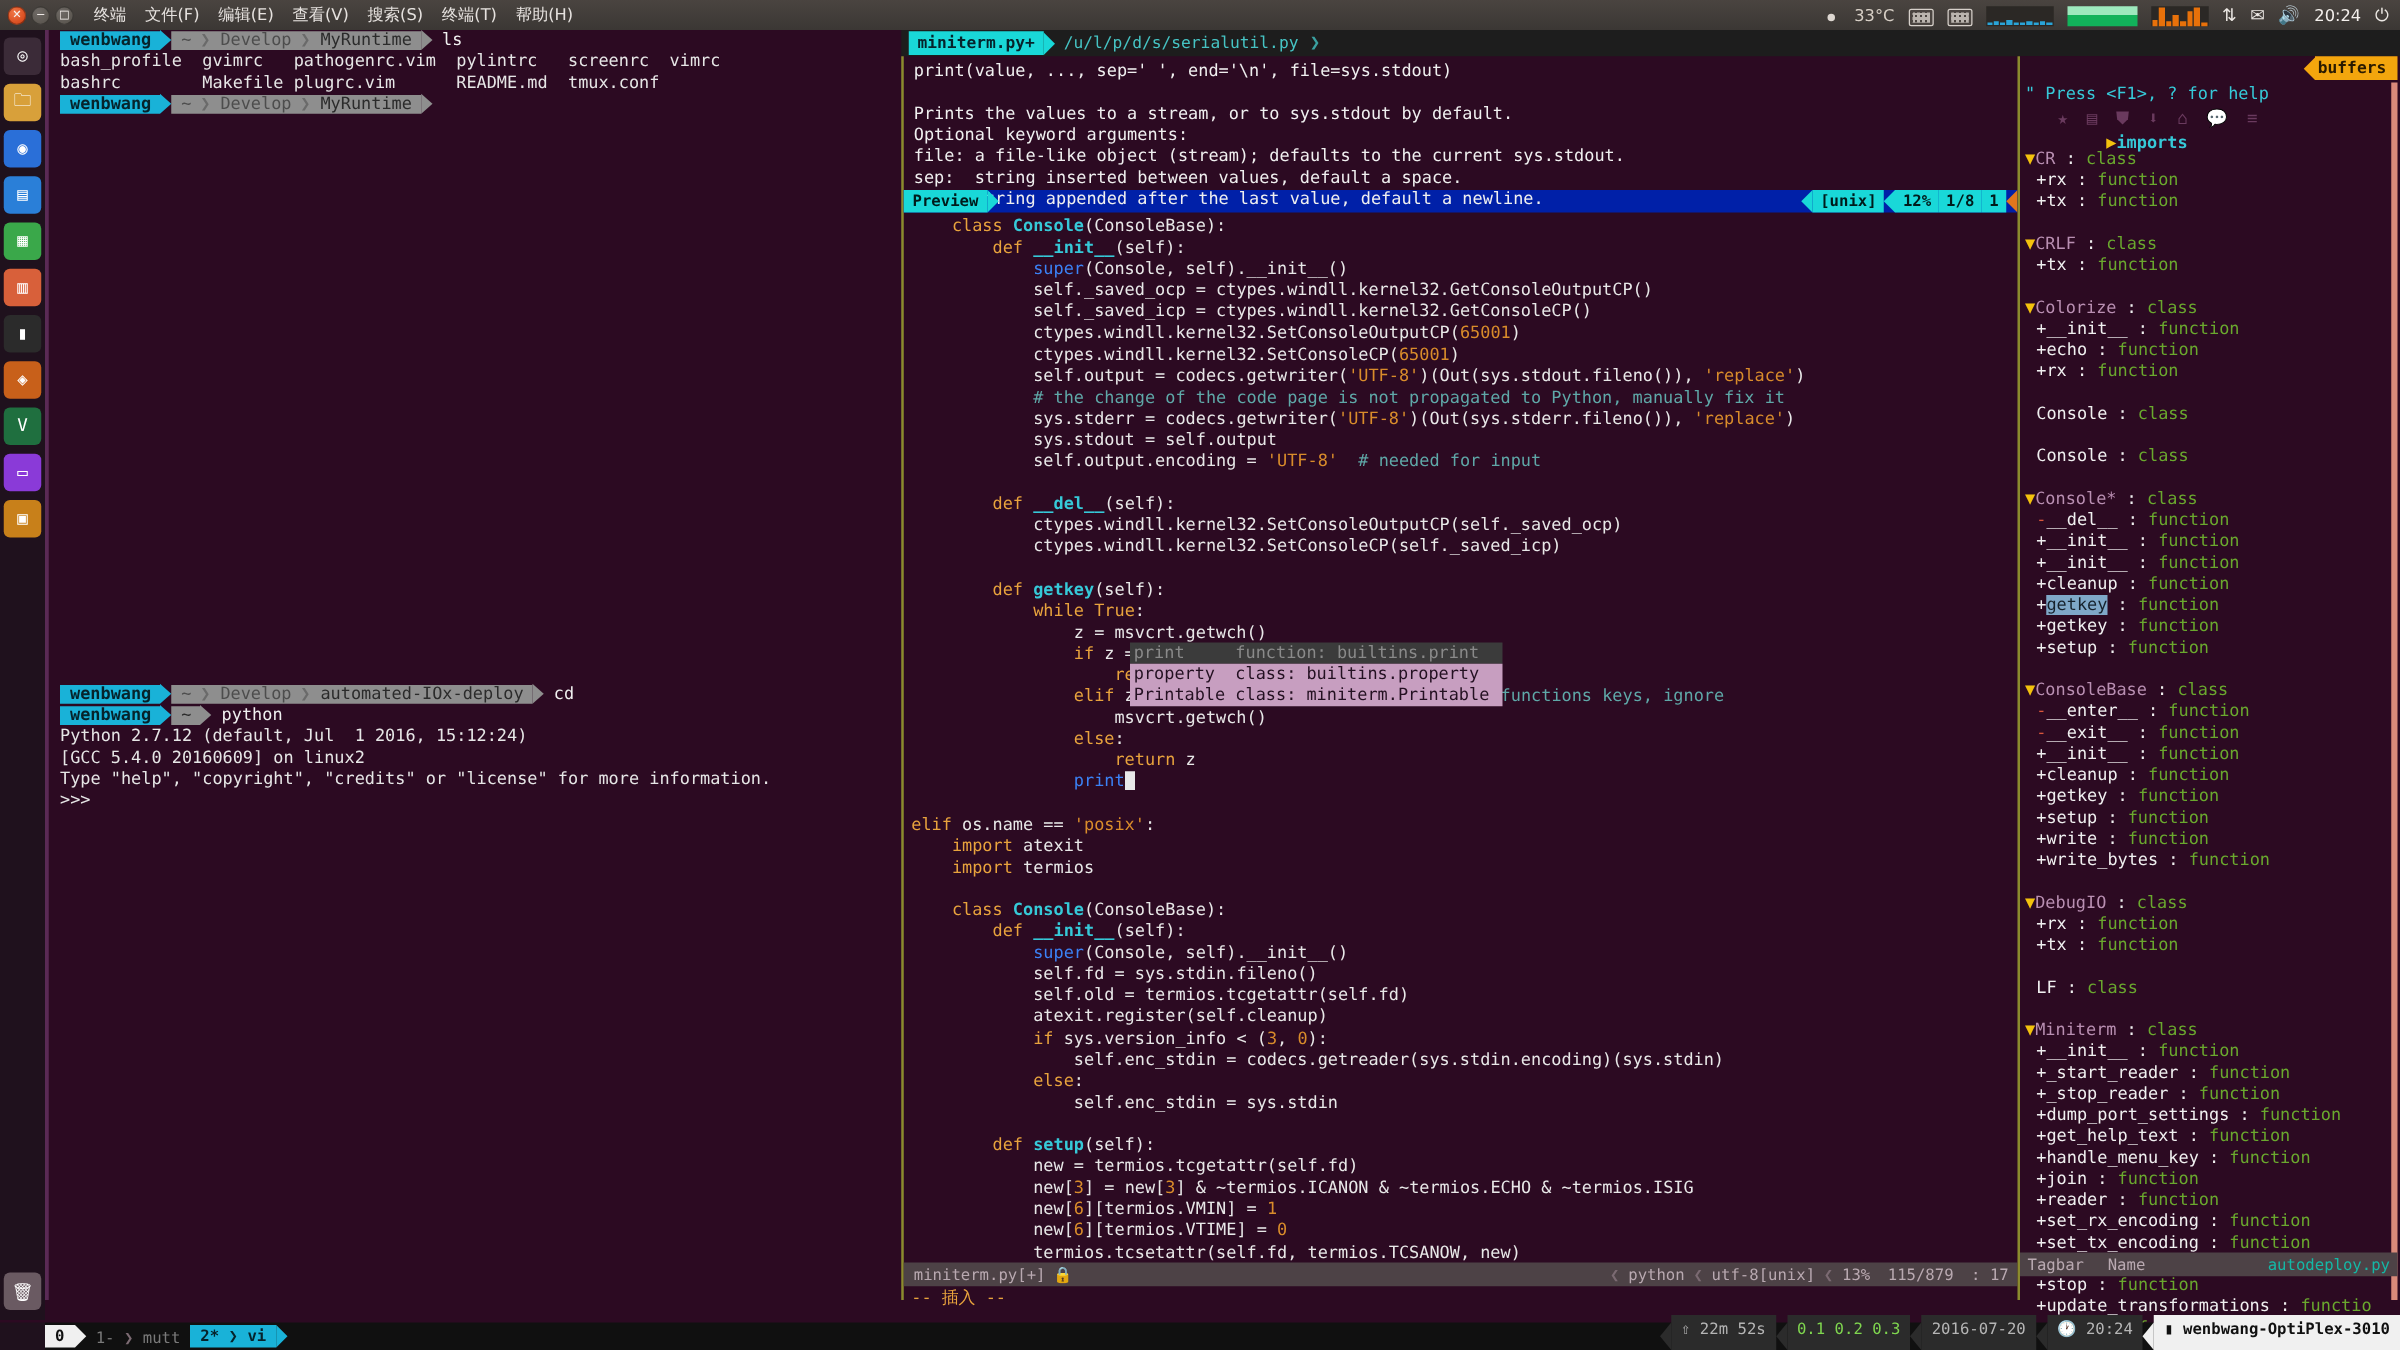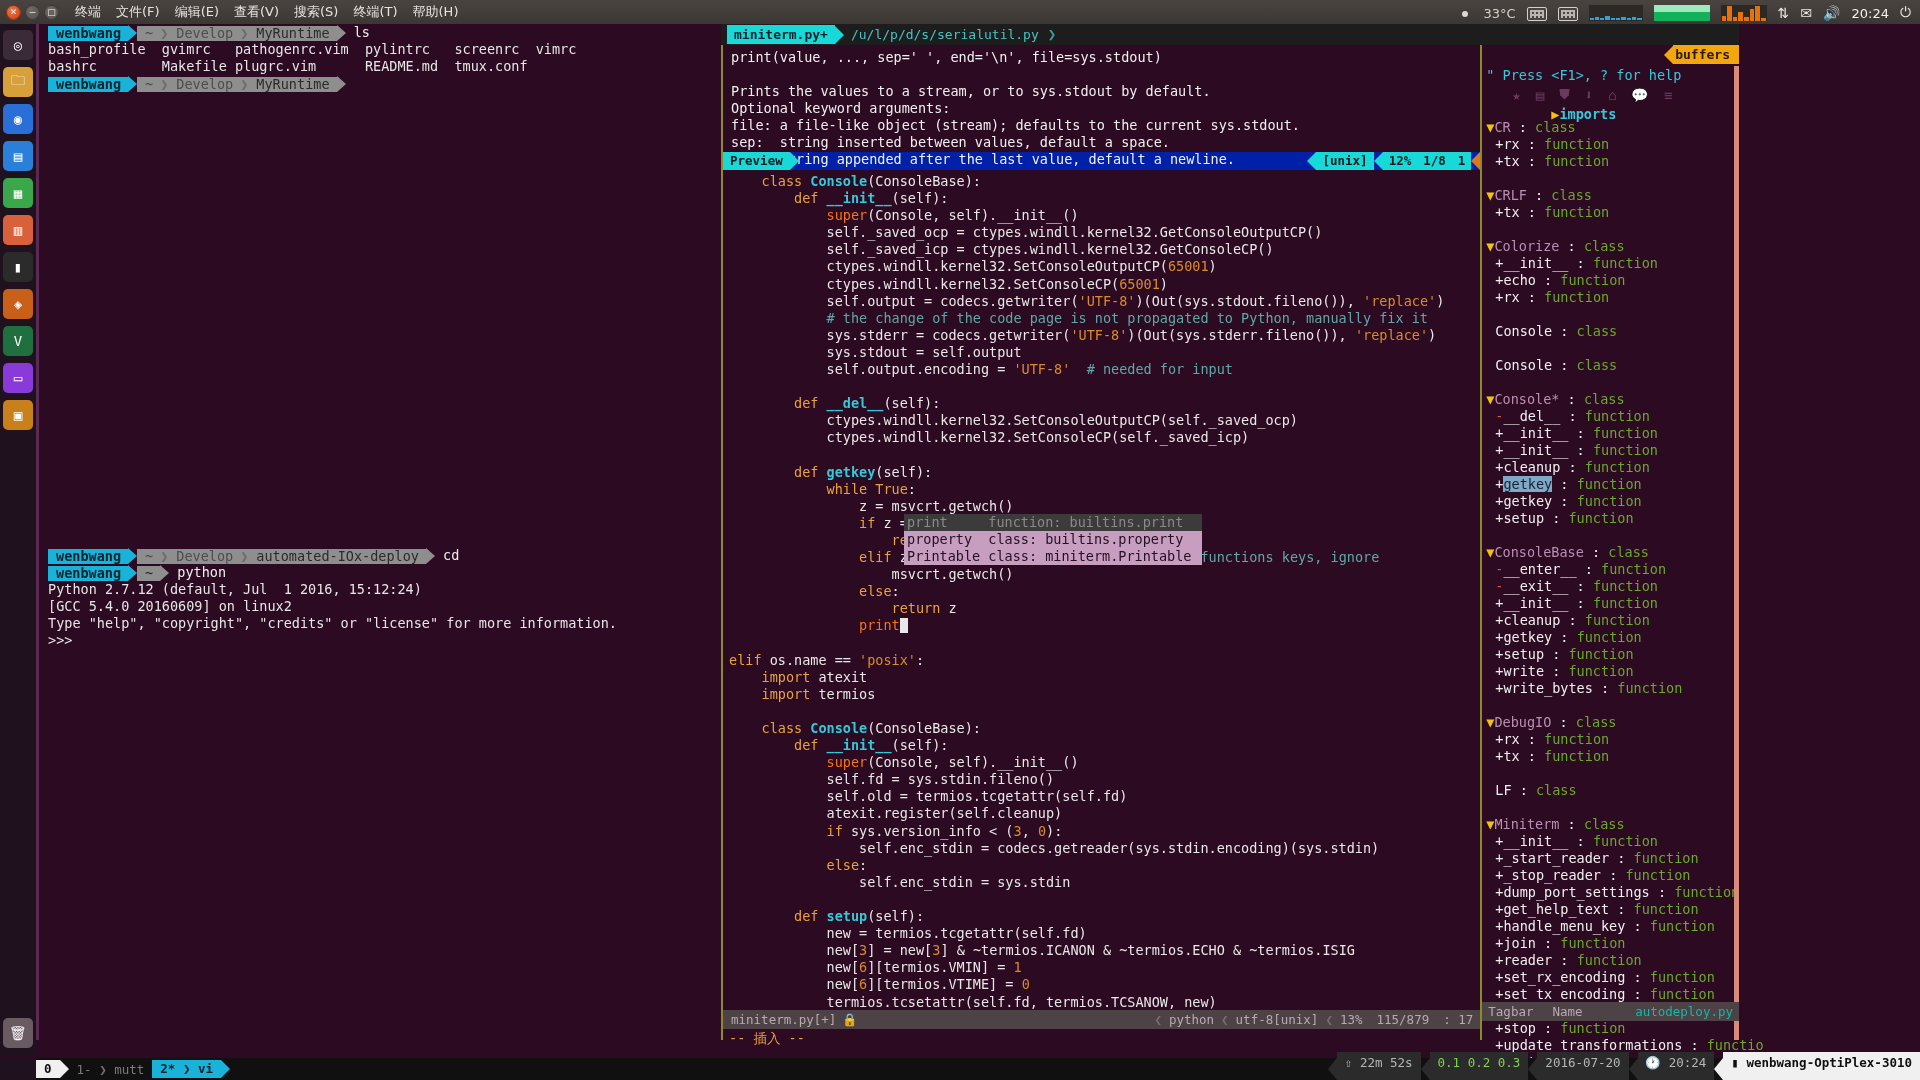--- a/index.html
+++ b/index.html
@@ -52,21 +52,21 @@
   .seg-user{background:#19b2d8;color:#06232b;font-weight:bold;}
   .seg-path{background:#8e8e8e;color:#2b2b2b;}
   .seg-path.dim{color:#4d4d4d;}
   .arrow{display:inline-block;width:0;height:0;border-top:8px solid transparent;border-bottom:8px solid transparent;vertical-align:middle;}
   .a-cyan{border-left:9px solid #19b2d8;}
   .a-grey{border-left:9px solid #8e8e8e;}
   .out{color:#e6e6e6;}
   #term .cmd{color:#f0f0f0;}
 
   
-  #vim{position:absolute;left:721px;top:24px;width:1018px;height:1016px;background:#2c0a22;}
+  #vim{position:absolute;left:721px;top:24px;width:1199px;height:1016px;background:#2c0a22;}
   #vimtab{height:21px;background:#1d1d1d;display:flex;align-items:center;padding-left:6px;}
   .tab{height:19px;line-height:19px;display:flex;align-items:center;}
   .tab .lbl{padding:0 7px;font-size:13px;}
   .tab-act .lbl{background:#19d8d8;color:#06232b;font-weight:bold;}
   .a-tcy{border-left:9px solid #19d8d8;border-top:9.5px solid transparent;border-bottom:9.5px solid transparent;width:0;height:0;}
   .tab-in .lbl{color:#46c4c4;}
   .chev{color:#3aa0a0;font-size:14px;padding:0 2px;}
 
   #vimbody{position:relative;height:995px;display:flex;}
   #vimmain{width:893px;position:relative;border-left:2px solid #8b8b2e;}
@@ -76,21 +76,21 @@
   .st-l{background:#19d8d8;color:#001b1b;font-weight:bold;padding:0 7px;height:18px;line-height:18px;}
   .a-stl{width:0;height:0;border-left:9px solid #19d8d8;border-top:9px solid transparent;border-bottom:9px solid transparent;}
   .st-r{margin-left:auto;display:flex;align-items:center;height:18px;}
   .st-r .a-rev{width:0;height:0;border-right:9px solid #19d8d8;border-top:9px solid transparent;border-bottom:9px solid transparent;}
   .st-r .cell{background:#19d8d8;color:#001b1b;padding:0 6px;height:18px;line-height:18px;font-weight:bold;}
   .a-or{width:0;height:0;border-right:9px solid #e0761d;border-top:9px solid transparent;border-bottom:9px solid transparent;}
 
   #code{position:relative;height:840px;padding-top:3px;overflow:hidden;}
   .cline{height:17.1px;line-height:17.1px;white-space:pre;font-size:13.5px;padding-left:6px;}
   .kw{color:#e8a33d;} .cls{color:#36c9d8;font-weight:bold;} .fn{color:#36c9d8;font-weight:bold;}
-  .num{color:#d98c2b;} .str{color:#d98c2b;} .com{color:#5fa8a8;} .bi{color:#f97316;}
+  .num{color:#d98c2b;} .str{color:#d98c2b;} .com{color:#5fa8a8;} .bi{color:#3b82f6;}
   .pl{color:#e8e8e8;} .tru{color:#e8a33d;}
 
   #popup{position:absolute;left:181px;top:344px;width:298px;}
   .prow{height:17px;line-height:17px;white-space:pre;font-size:13.5px;padding:0 3px;}
   .prow.sel{background:#3b3b3b;color:#8a8a8a;}
   .prow.unsel{background:#c79ec0;color:#231021;}
 
   #cursor{display:inline-block;width:8px;height:15px;background:#e8e8e8;vertical-align:-3px;}
 
   #vimstatus{height:19px;background:#4d4246;display:flex;align-items:center;font-size:12.5px;color:#b9a9b1;padding-left:8px;}

